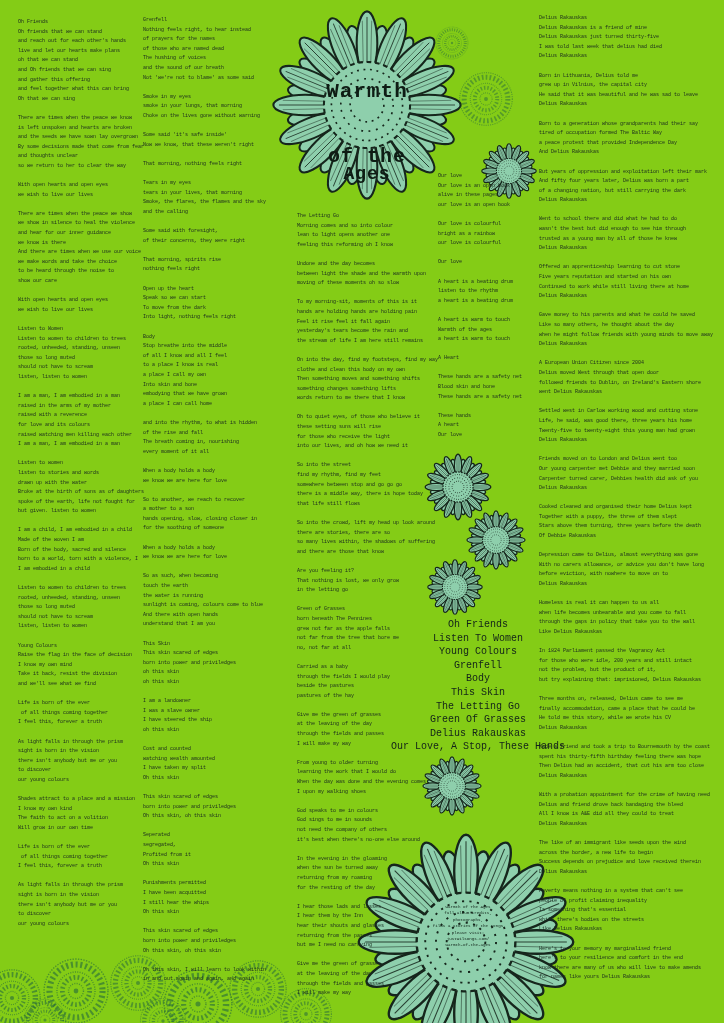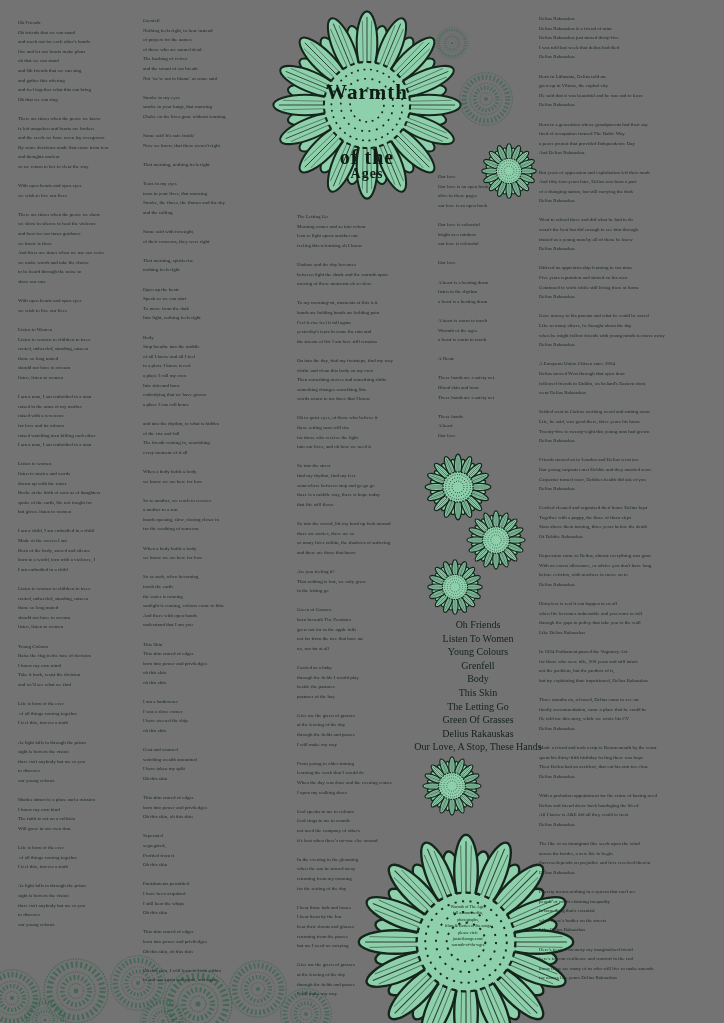--- a/index.html
+++ b/index.html
@@ -1,40 +1,40 @@
 <!DOCTYPE html>
 <html><head>
 <meta charset="utf-8">
 <style>
   html,body{margin:0;padding:0;background:#6aa98a;}
   .page{
     position:relative;width:724px;height:1023px;margin:0 auto;
-    background:#737373;overflow:hidden;
-    font-family:Liberation Serif, serif;
+    background:#84cc16;overflow:hidden;
+    font-family:Liberation Mono, monospace;
   }
   #decor-layer{position:absolute;inset:0;z-index:0;}
   .textlayer{position:absolute;inset:0;z-index:1;}
   .lyric-col{
     position:absolute;color:#1a2a20;font-size:5px;line-height:9.6px;
     white-space:pre;letter-spacing:0;
   }
   .stanza{margin:0 0 9.6px 0;}
   .stanza.gap{height:0;}
   #col1{left:18px;top:18px;}
   #col2{left:143px;top:16px;}
   #col3{left:297px;top:212px;}
   #col4{left:438px;top:172px;}
   #col5{left:539px;top:14px;}
   .title-block{
     position:absolute;left:287px;top:82px;width:160px;text-align:center;
     color:#0e1c14;font-weight:700;z-index:2;
   }
   .title-l1{font-size:21px;line-height:20px;letter-spacing:1px;}
   .title-l2{font-size:20px;line-height:14px;letter-spacing:1px;margin-top:48px;}
-  .title-l3{font-size:14px;line-height:20px;letter-spacing:1px;}
+  .title-l3{font-size:18px;line-height:20px;letter-spacing:1px;}
   .tracklist{
     position:absolute;left:378px;top:618px;width:200px;text-align:center;
     font-size:10px;line-height:13.6px;color:#13231a;z-index:2;
   }
   .credits{
     position:absolute;left:406px;top:904px;width:124px;text-align:center;
     font-size:4.2px;line-height:6.4px;color:#13231a;z-index:2;
   }
 </style>
 </head>

